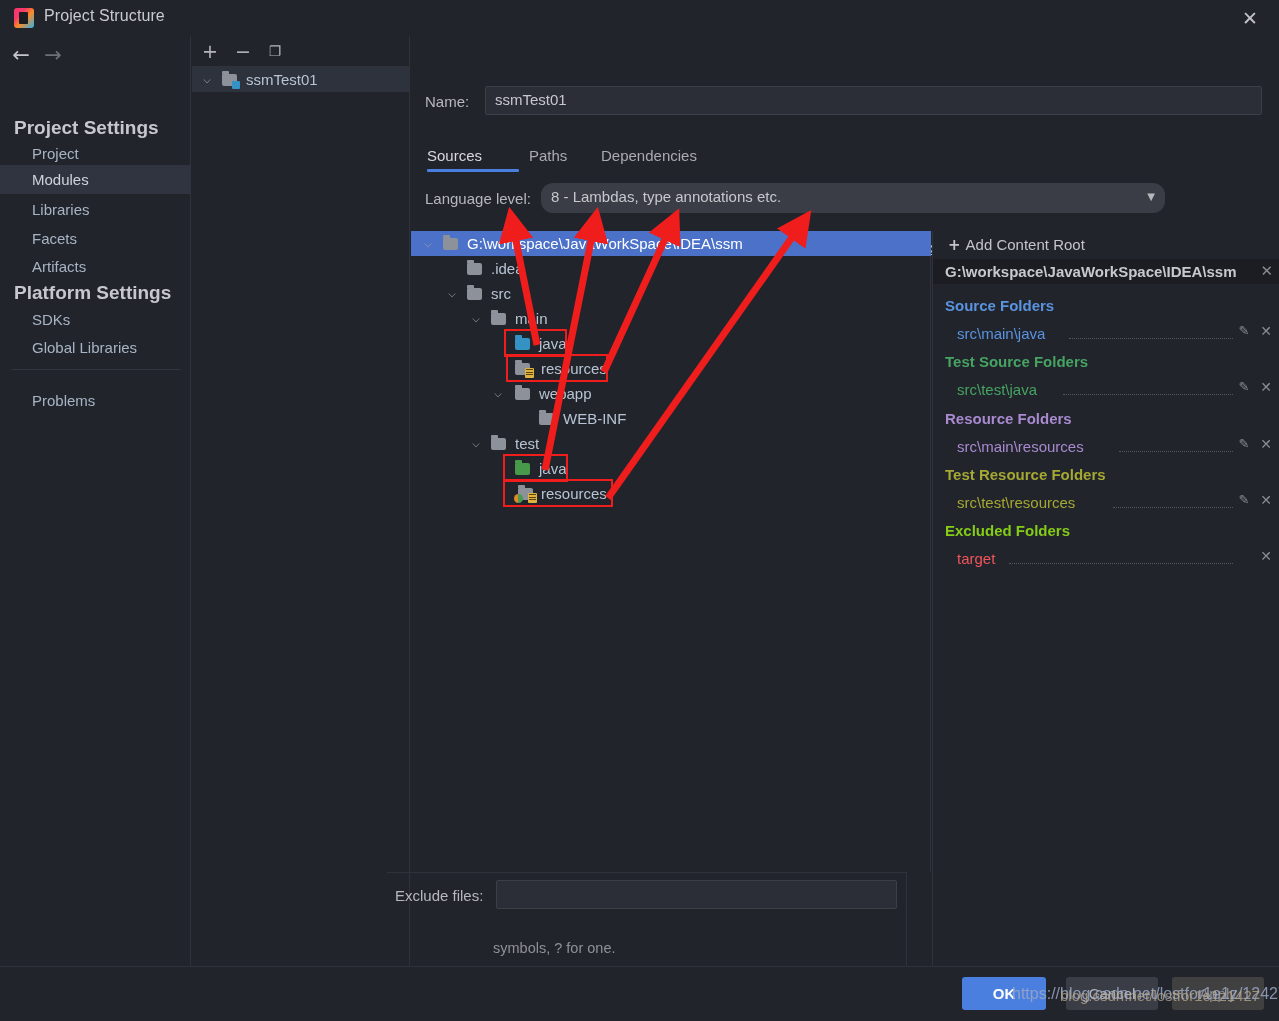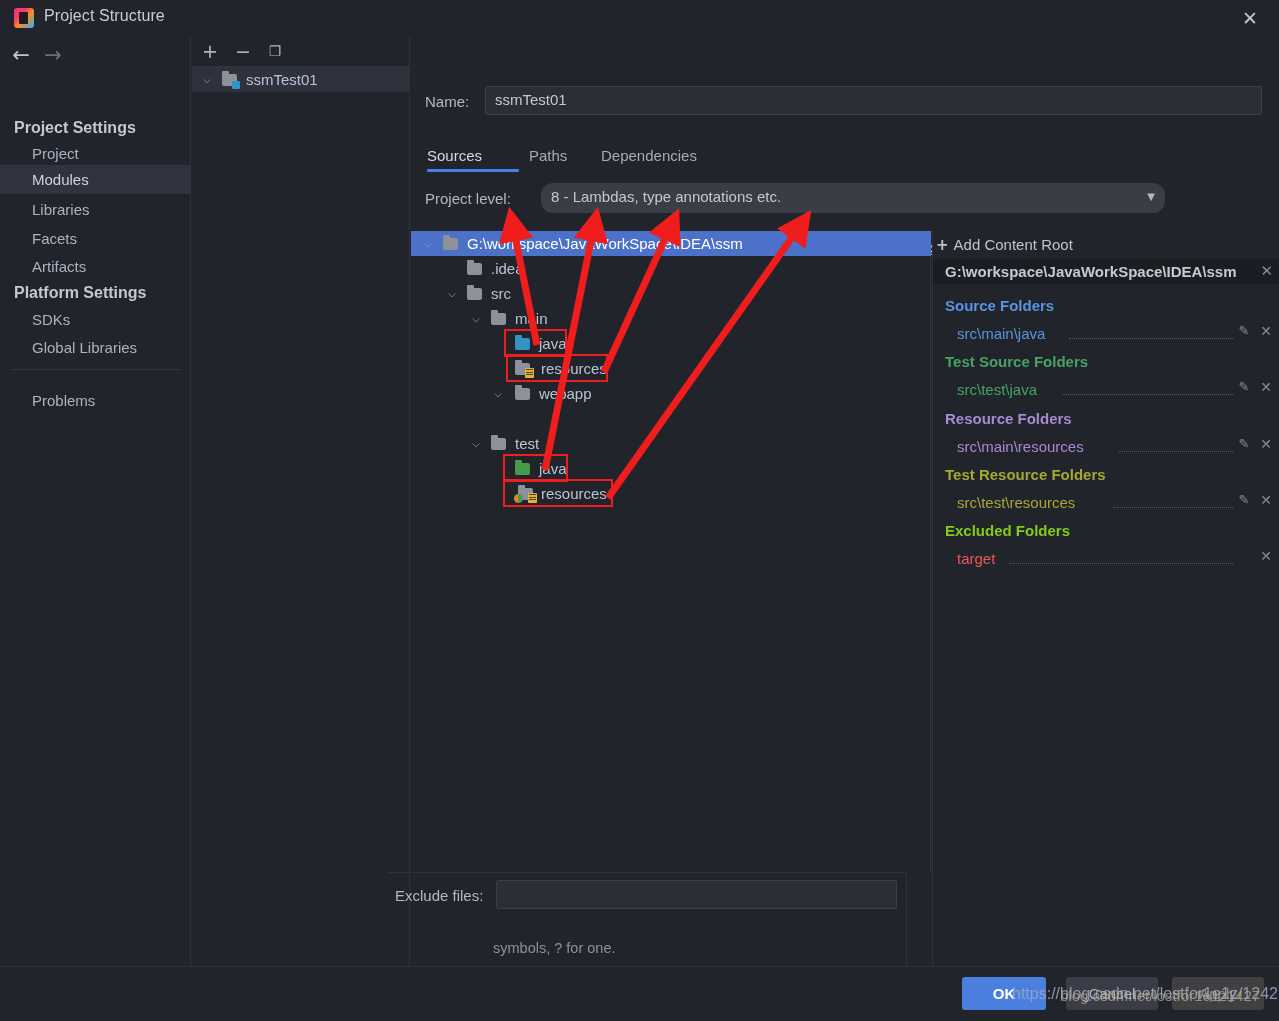--- a/index.html
+++ b/index.html
@@ -41,21 +41,21 @@
   .navrow { position: absolute; left: 0; top: 0; width: 191px; height: 38px; }
   .nav-arrow {
     position: absolute; top: 8px; width: 26px; height: 22px; text-align: center;
     font-size: 21px; line-height: 22px; font-family: "DejaVu Sans", sans-serif;
     cursor: pointer;
   }
   .nav-back  { left: 8px;  color: #c3c5ca; }
   .nav-fwd   { left: 40px; color: #6d7076; }
 
   .side-group {
-    position: absolute; left: 14px; font-size: 16px; font-weight: bold;
+    position: absolute; left: 14px; font-size: 19px; font-weight: bold;
     color: #c6c8cd; height: 24px; line-height: 24px;
   }
   .side-item {
     position: absolute; left: 0; width: 191px; height: 29px;
     font-size: 15px; color: #a8b4c4; line-height: 29px; padding-left: 32px;
     cursor: pointer; white-space: nowrap;
   }
   .side-item.sel { background: #2f3440; color: #cfd3da; }
   .side-sep {
     position: absolute; left: 12px; width: 168px; height: 1px; background: #33363e;
@@ -181,21 +181,21 @@
   .bottomfield-wrap { position: absolute; left: 387px; top: 872px; width: 520px; height: 94px;
     border-right: 1px solid #2f323a; border-top: 1px solid #2f323a; }
   .hint { position: absolute; font-size: 14.5px; color: #8f9197; line-height: 21px; }
 
   
   .rpanel {
     position: absolute; left: 932px; top: 231px; width: 347px; height: 735px;
     background: #21242b; border-left: 1px solid #2f323a;
   }
   .addroot {
-    position: absolute; left: 3px; top: 5px; font-size: 15px; color: #c2c4c9;
+    position: absolute; left: 15px; top: 5px; font-size: 15px; color: #c2c4c9;
     cursor: pointer;
   }
   .addroot .plus { color: #c2c4c9; font-weight: bold; margin-right: 5px;
     font-family: "DejaVu Sans", sans-serif; }
 
   .rootbar {
     position: absolute; left: 0; top: 28px; width: 347px; height: 25px;
     background: #1b1d22; line-height: 25px; font-size: 15px; font-weight: bold;
     color: #c7c9ce; padding-left: 12px; white-space: nowrap;
   }
@@ -301,21 +301,21 @@
   <div class="main">
 
     <div class="lbl" style="left:14px; top:57px;">Name:</div>
     <div class="txtfield" style="left:74px; top:50px; width:777px; height:29px;">ssmTest01</div>
 
     <div class="tab active" style="left:16px;width:92px;">Sources</div>
     <div class="tab" style="left:118px;width:62px;">Paths</div>
     <div class="tab" style="left:190px;width:120px;">Dependencies</div>
     <div class="tab-underline" style="left:16px; top:133px; width:92px;"></div>
 
-    <div class="lbl" style="left:14px; top:154px;">Project level:</div>
+    <div class="lbl" style="left:14px; top:154px;">Language level:</div>
     <div class="combo" style="left:130px; top:147px; width:624px; height:30px;">
       <span>8 - Lambdas, type annotations etc.</span>
       <span class="arw">▼</span>
     </div>
 
     <div class="lbl" style="left:14px; top:204px;">Mark as:</div>
 
     <div class="mark-item" style="left:93px">
       <span class="mark-ico"><span class="fold blue" style="position:relative;display:inline-block;top:2px;"></span></span><u>Sources</u>
     </div>
@@ -383,20 +383,26 @@
     </div>
 
     <div class="tree-row" style="top:150px">
       <span class="chev" style="left:80px">⌵</span>
       <span style="position:absolute;left:104px;top:7px;">
           <span class="fold"></span>
         </span>
       <span style="position:absolute;left:128px">webapp</span>
     </div>
 
+    <div class="tree-row" style="top:175px">
+      <span style="position:absolute;left:128px;top:7px;">
+          <span class="fold"></span>
+        </span>
+      <span style="position:absolute;left:152px">WEB-INF</span>
+    </div>
 
     <div class="tree-row" style="top:200px">
       <span class="chev" style="left:58px">⌵</span>
       <span style="position:absolute;left:80px;top:7px;">
           <span class="fold"></span>
         </span>
       <span style="position:absolute;left:104px">test</span>
     </div>
 
     <div class="tree-row" style="top:225px">

